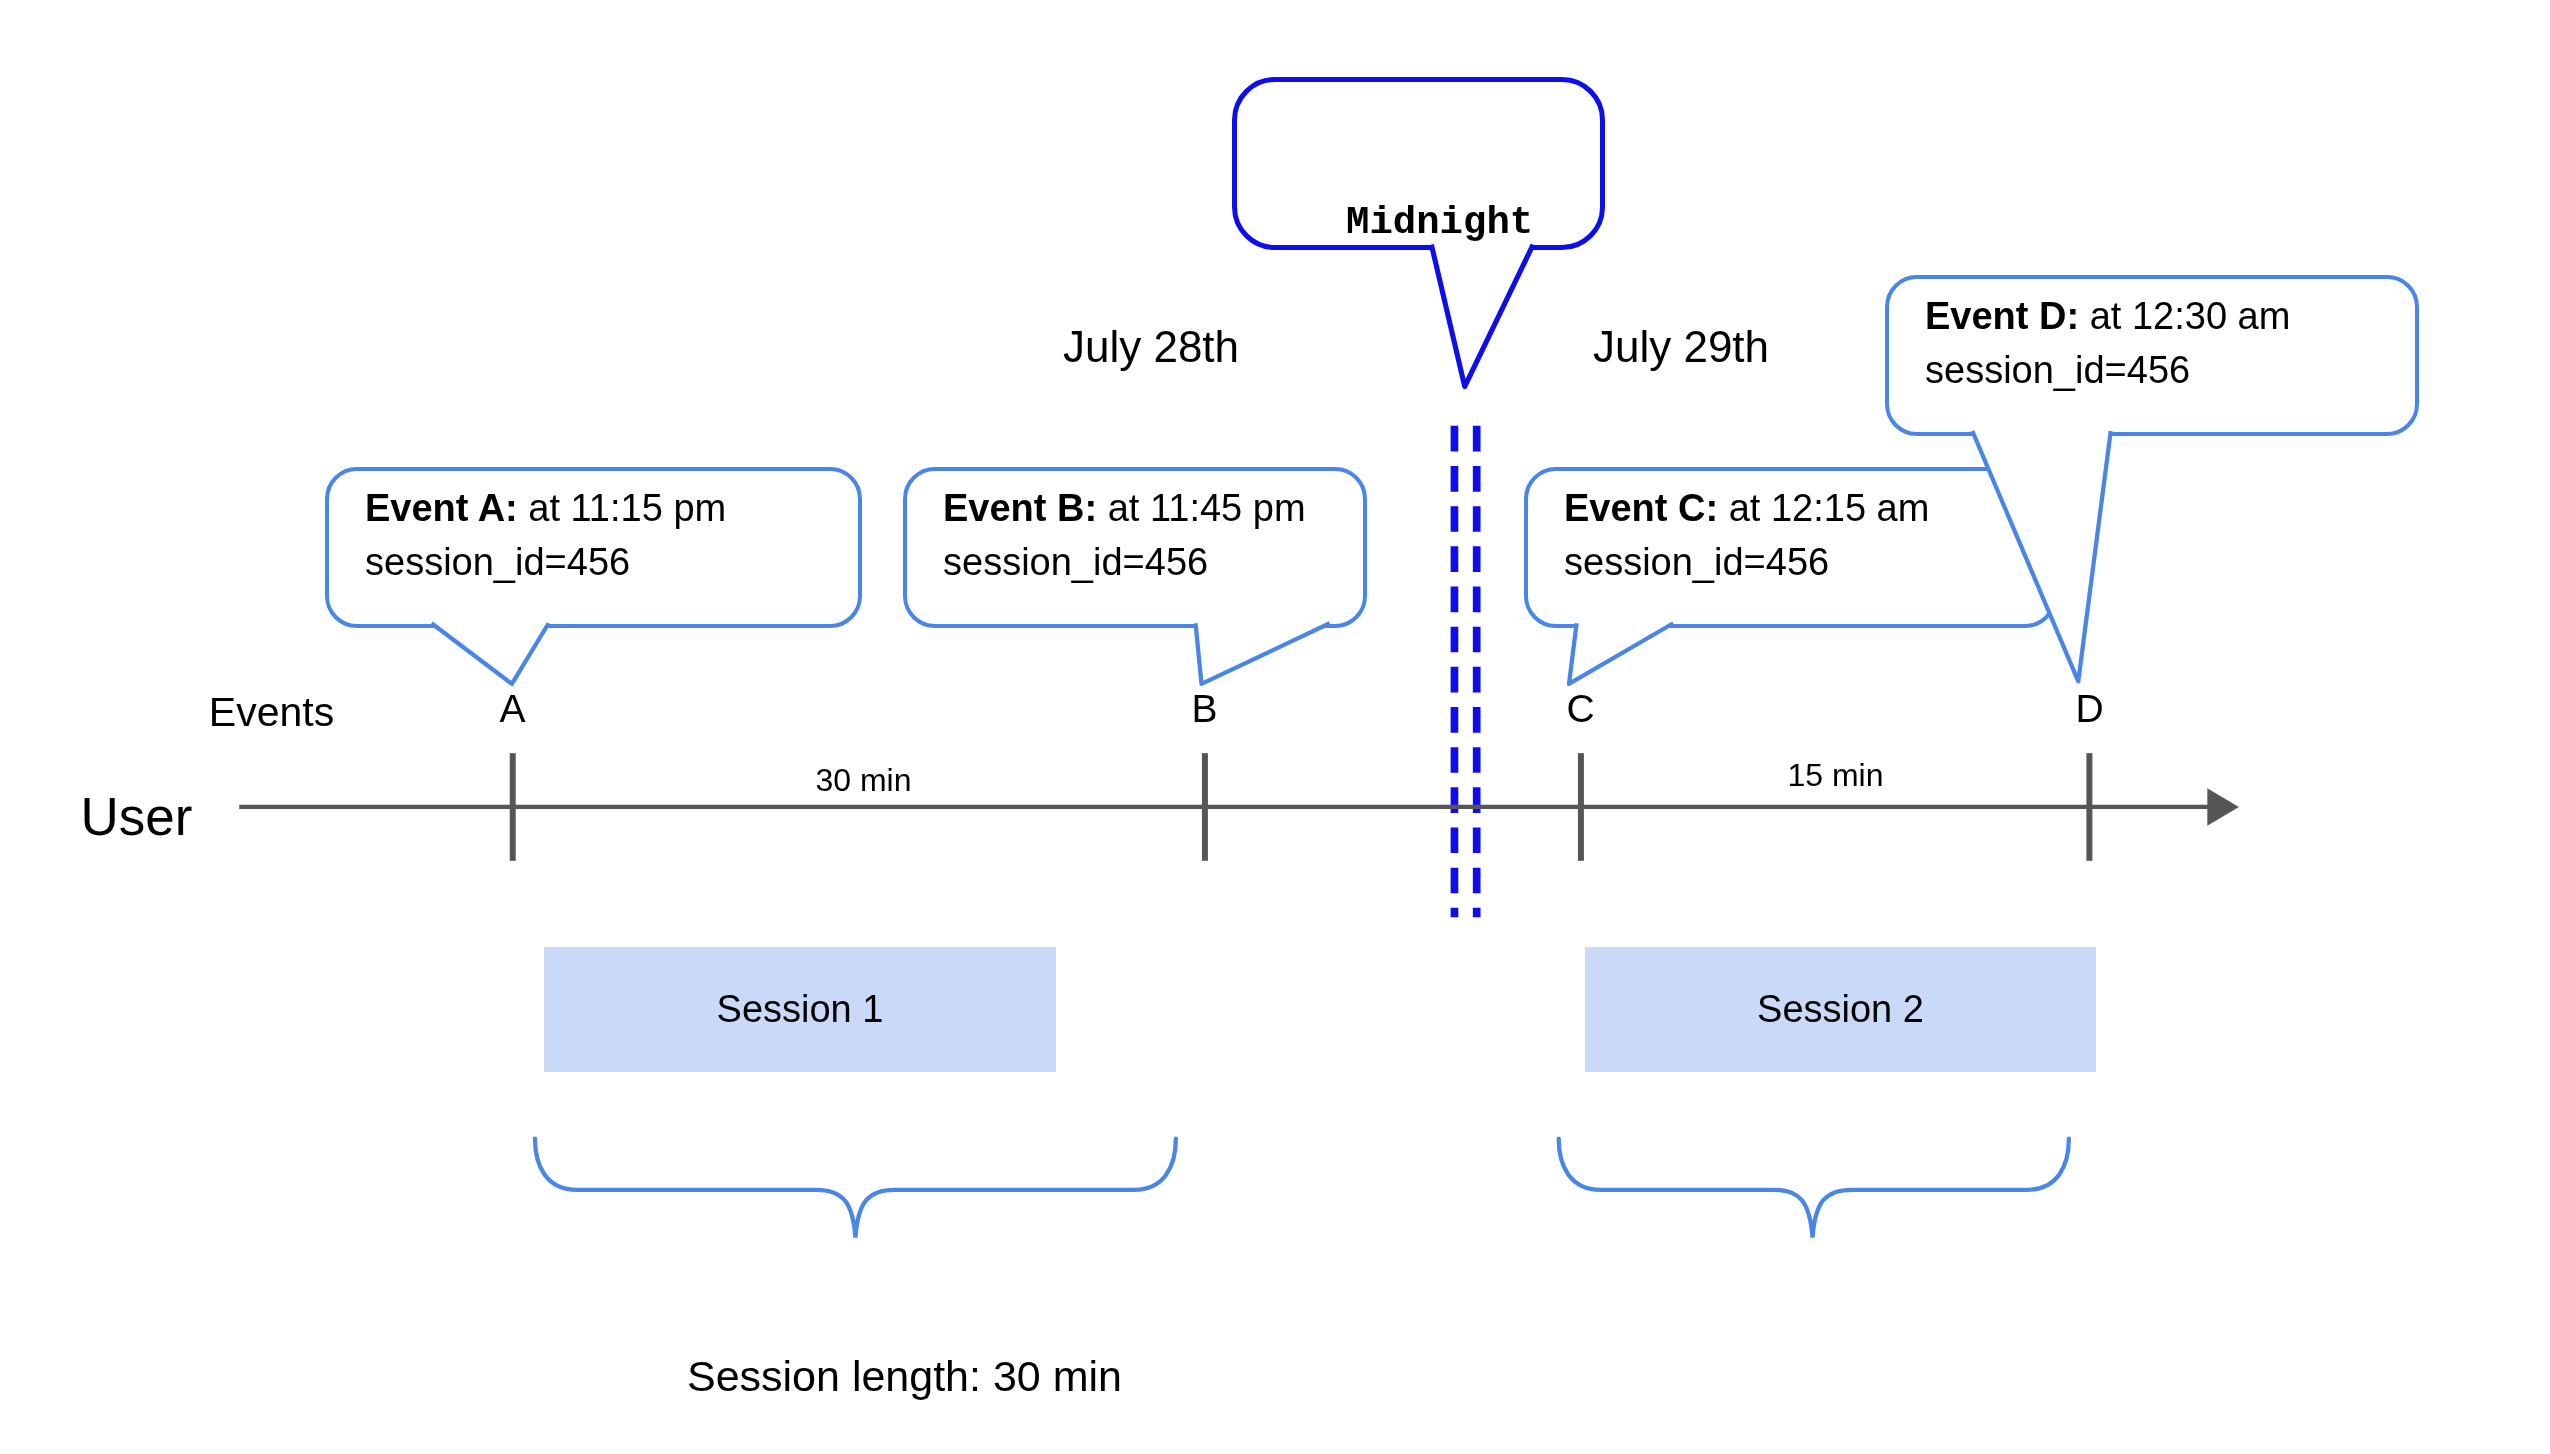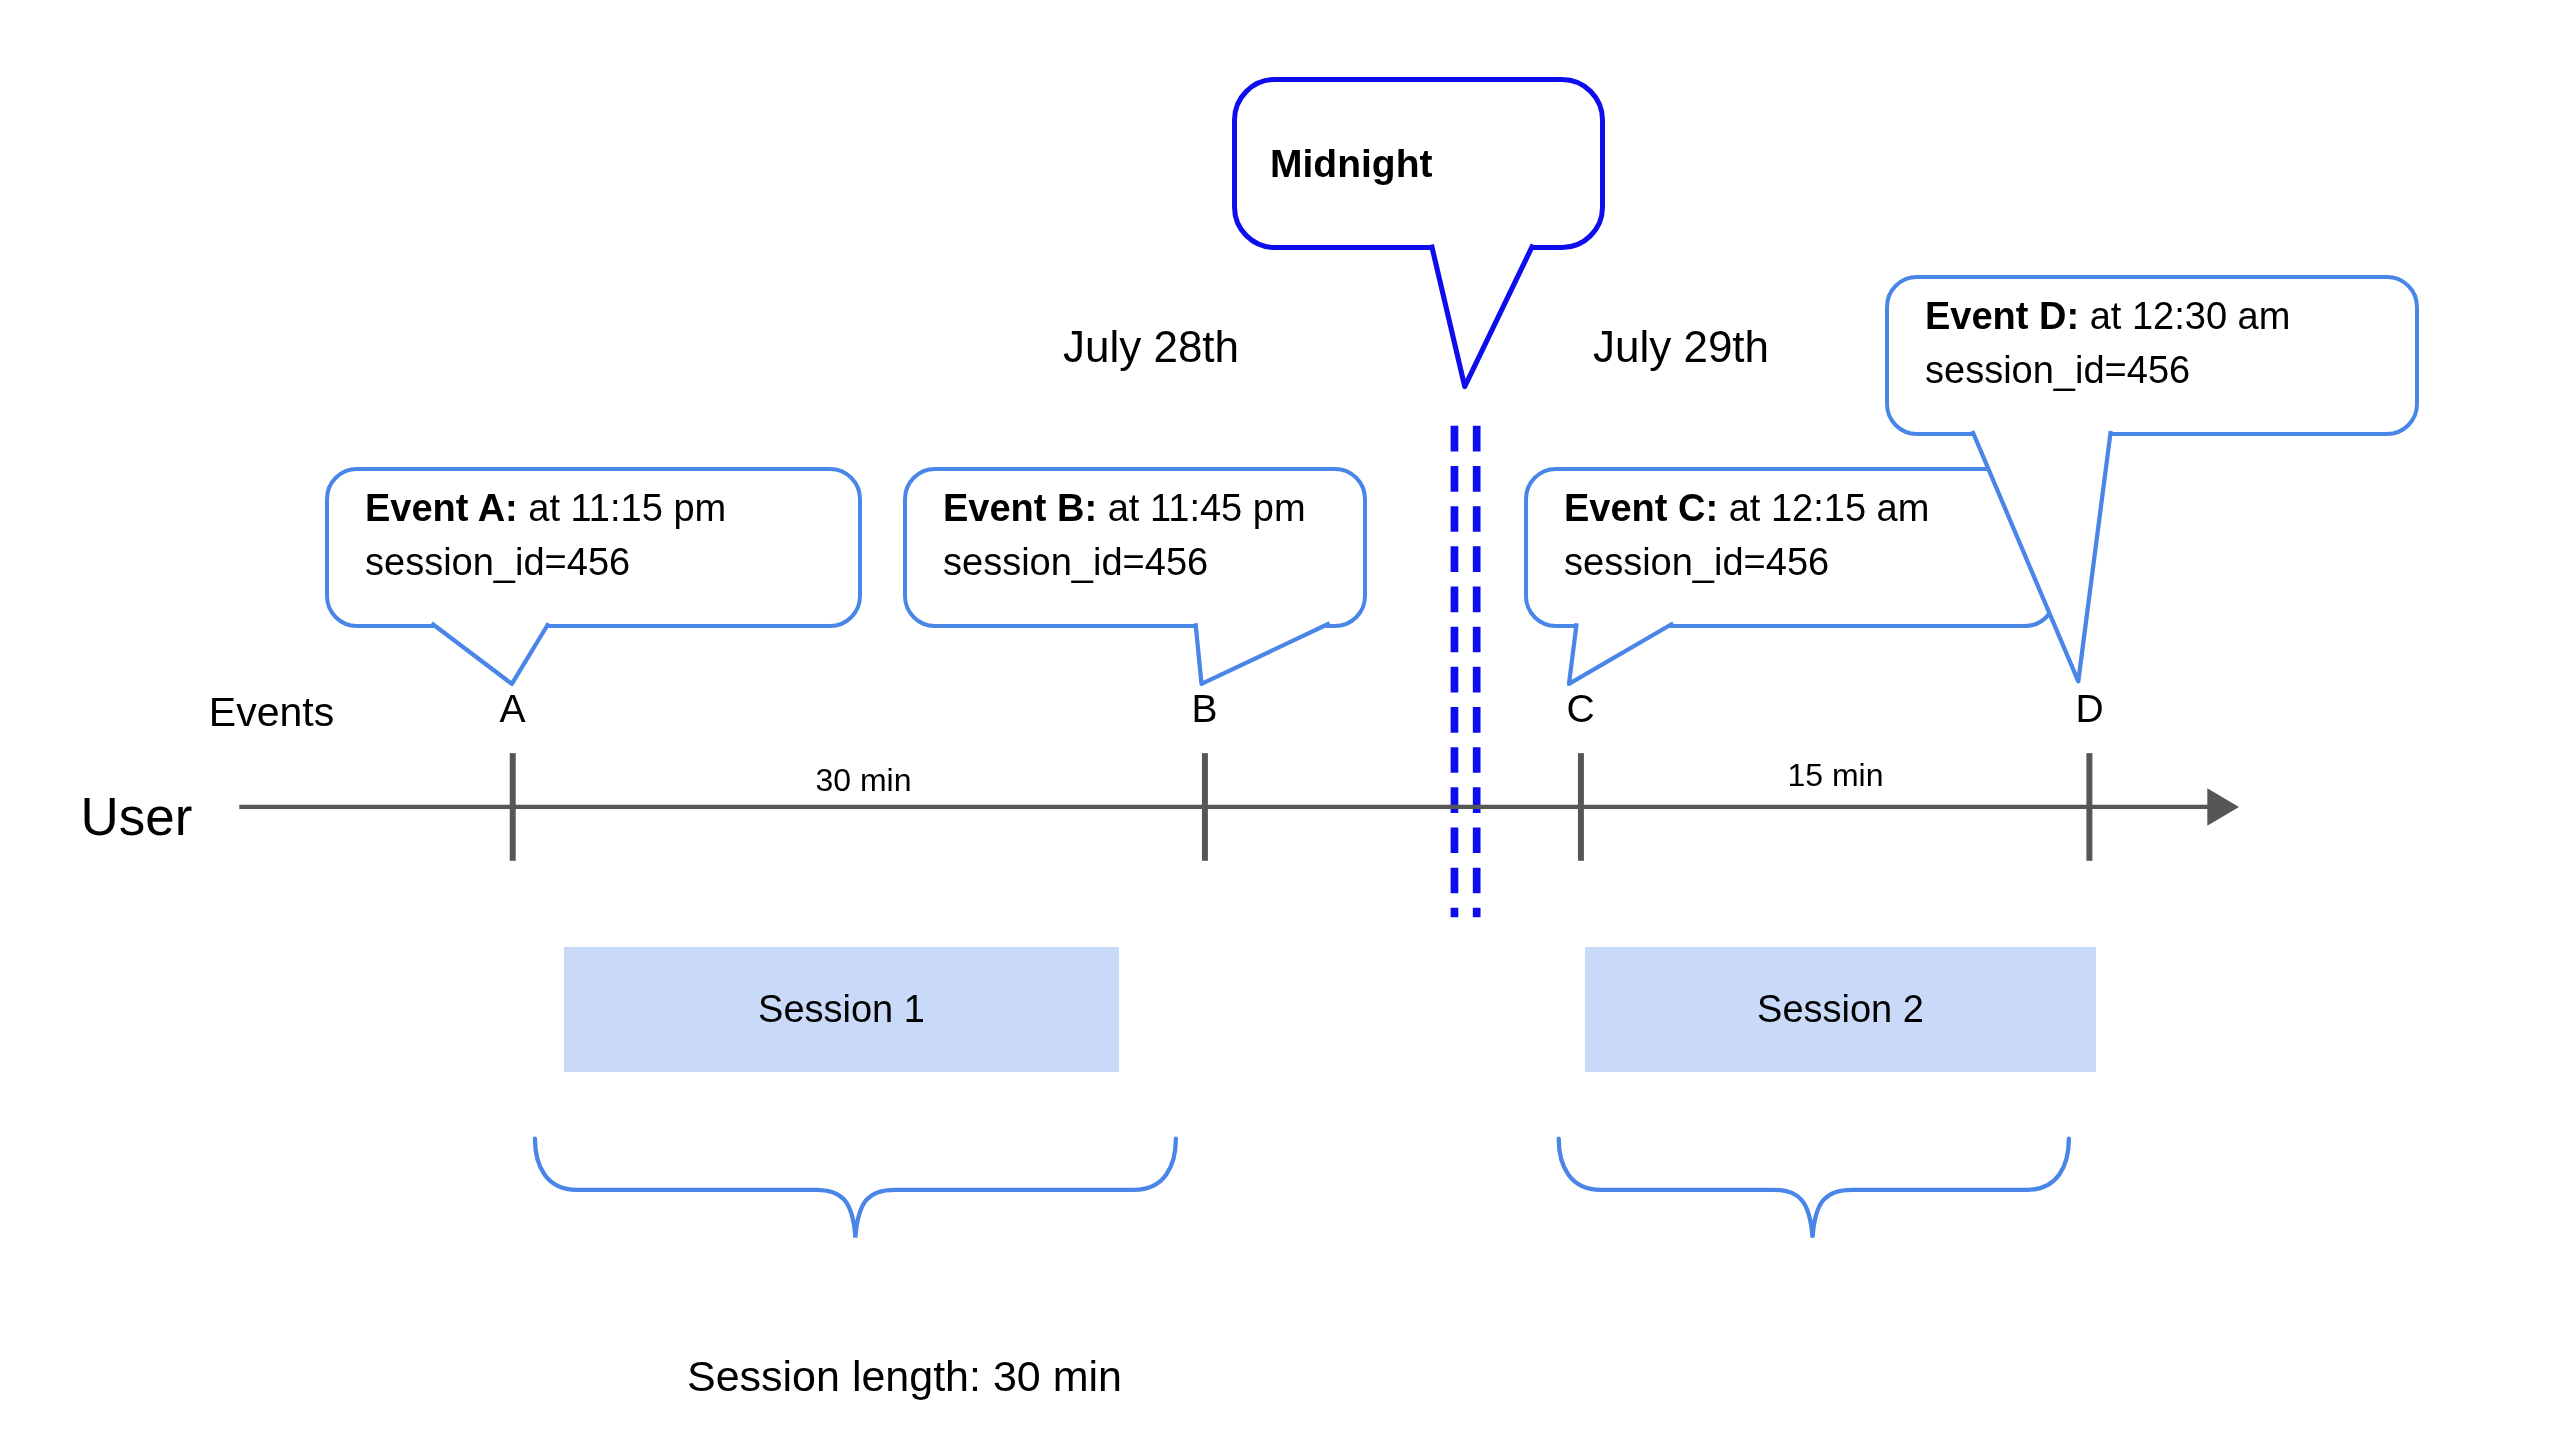--- a/index.html
+++ b/index.html
@@ -28,23 +28,23 @@
   }
   .bubble .b{font-weight:bold;}
   .midnight{
     position:absolute;
     left:1232px; top:77px; width:373px; height:173px;
     background:#ffffff;
     border:5.1px solid #0d0dee;
     border-radius:43px;
     box-sizing:border-box;
     z-index:2;
-    display:flex;align-items:center;
-    padding-left:33px;
-    font-size:39px;font-weight:bold;
+    display:flex;align-items:flex-end;
+    padding-left:109px;
+    font-size:39px;font-weight:bold;font-family:Liberation Mono, monospace;
   }
   .july{position:absolute;top:323px;width:342px;text-align:center;font-size:44px;line-height:48px;z-index:4;}
   .axis-label{z-index:4;}
   .tickletter{position:absolute;top:687px;width:85px;text-align:center;font-size:39px;z-index:4;}
   .gaplabel{position:absolute;width:171px;text-align:center;font-size:32px;z-index:4;}
   .session-box{
     position:absolute;top:947px;height:125px;background:#c9daf8;z-index:2;
     display:flex;align-items:center;justify-content:center;font-size:38px;
   }
   .sesslen{position:absolute;top:1352px;width:684px;text-align:right;font-size:43px;z-index:4;}
@@ -97,21 +97,21 @@
   <div class="abs axis-label center" style="left:51px;top:786px;width:171px;font-size:53px;">User</div>
 
   <div class="tickletter" style="left:470px;">A</div>
   <div class="tickletter" style="left:1162px;">B</div>
   <div class="tickletter" style="left:1538px;">C</div>
   <div class="tickletter" style="left:2047px;">D</div>
 
   <div class="gaplabel" style="left:778px;top:762px;">30 min</div>
   <div class="gaplabel" style="left:1750px;top:757px;">15 min</div>
 
-  <div class="session-box" style="left:564px;width:555px;">
+  <div class="session-box" style="left:544px;width:512px;">
     <span>Session 1</span>
   </div>
   <div class="session-box" style="left:1585px;width:511px;">
     <span>Session 2</span>
   </div>
 
   <div class="sesslen" style="left:438px;">Session length: 30 min</div>
 
   <svg class="overlay" width="2550" height="1455" viewBox="0 0 2984 1702">
 

